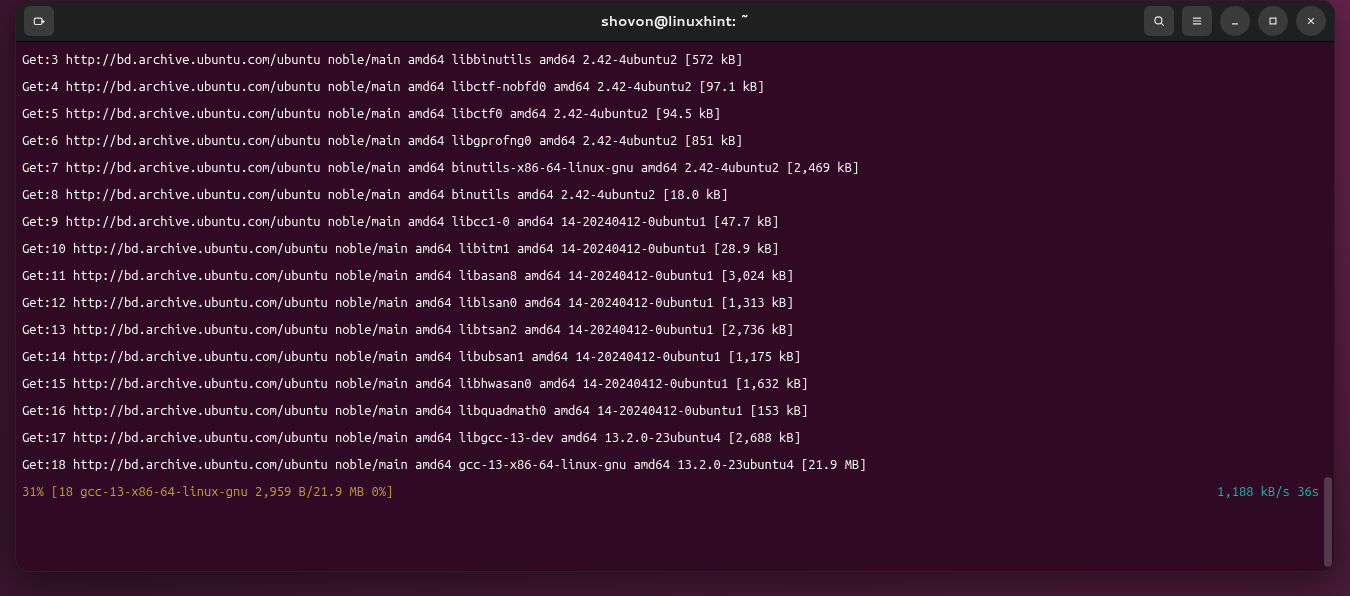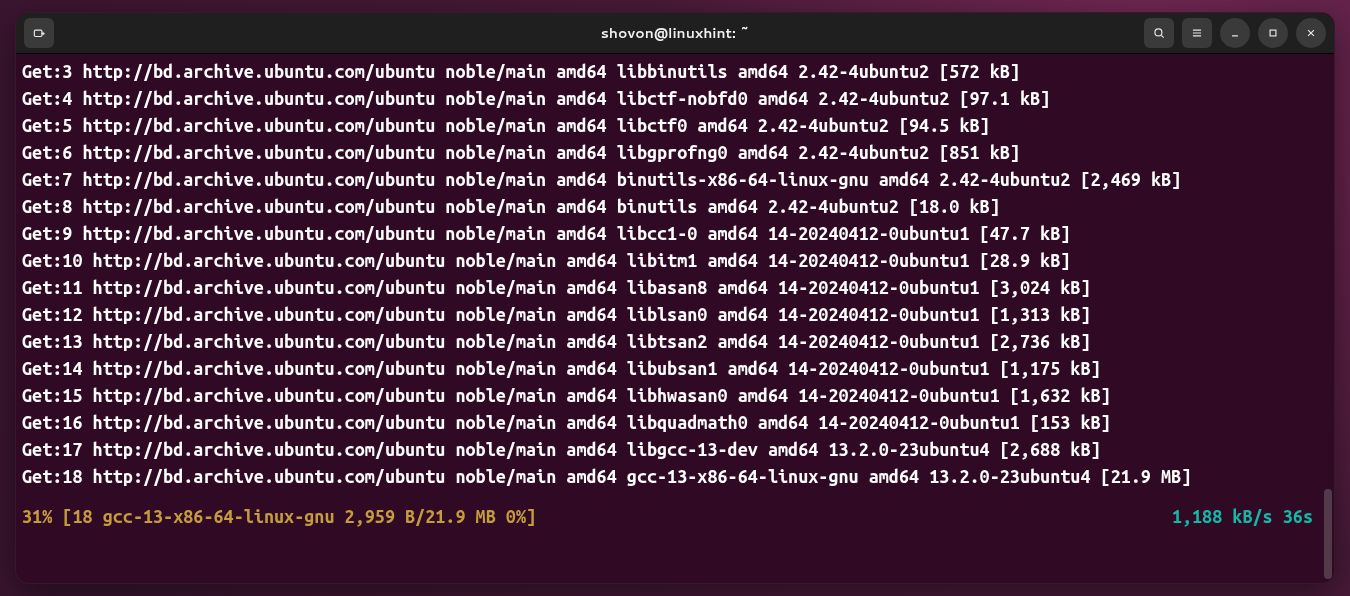--- a/index.html
+++ b/index.html
@@ -10,21 +10,20 @@
     overflow: hidden;
     background: #4a1b3a;
     font-family: "Ubuntu Mono", "DejaVu Sans Mono", Menlo, Consolas, monospace;
   }
   .desktop {
     width: 1350px;
     height: 596px;
     background: radial-gradient(circle at 85% 15%, #7a2a5a 0%, #4a1b3a 40%, #3a1530 100%);
     position: relative;
     display:flex;
-    align-items:center;
     justify-content:center;
   }
   .window {
     width: 1318px;
     height: 570px;
     background: #300a24;
     border-radius: 14px;
     box-shadow: 0 10px 40px rgba(0,0,0,.5);
     overflow: hidden;
     display:flex;
@@ -62,34 +61,32 @@
     font-weight:600;
     color:#f2f2f2;
   }
   .termwrap {
     flex:1;
     position:relative;
     overflow:hidden;
   }
   .term {
     color:#ffffff;
-    font-size:18px;
+    font-size:13px;
     line-height:27px;
-    padding: 4px 21px 4px 6px;
+    padding: 4px 15px 4px 6px;
     white-space:pre-wrap;
     word-break:break-all;
     font-family: "Ubuntu Mono","DejaVu Sans Mono",Menlo,Consolas,monospace;
     letter-spacing:0px;
-    font-weight:bold;
   }
   .status {
     color:#c59c3d;
     display:flex;
     justify-content:space-between;
-    margin-top:13px;
   }
   .status .right { color:#14b8a6; }
   .scrollbar {
     position:absolute;
     right:2px;
     top:435px;
     width:8px;
     height:90px;
     background:#6a5a64;
     border-radius:4px;

